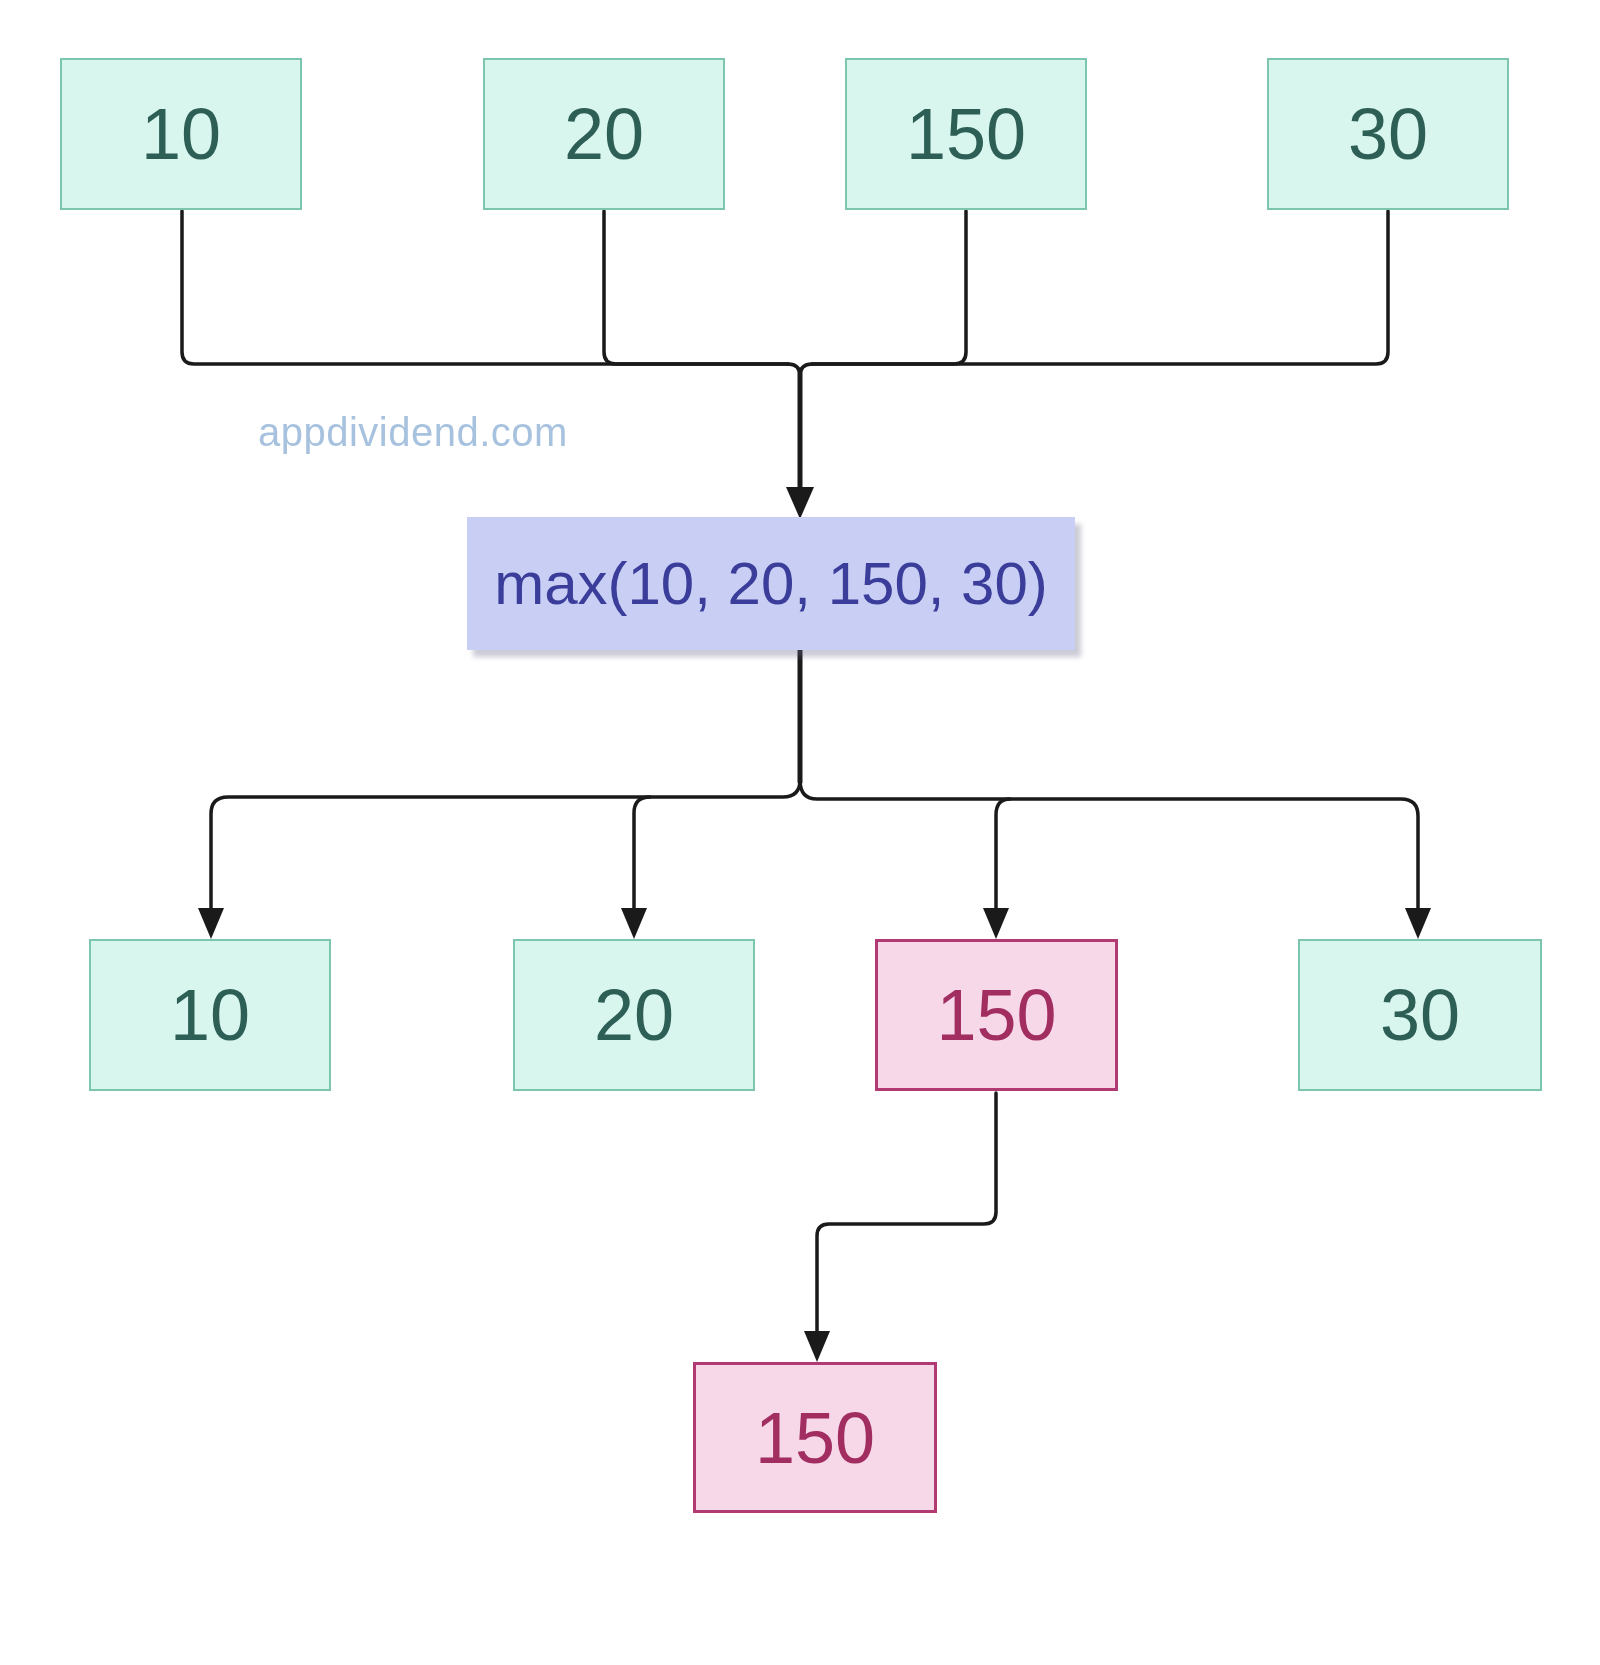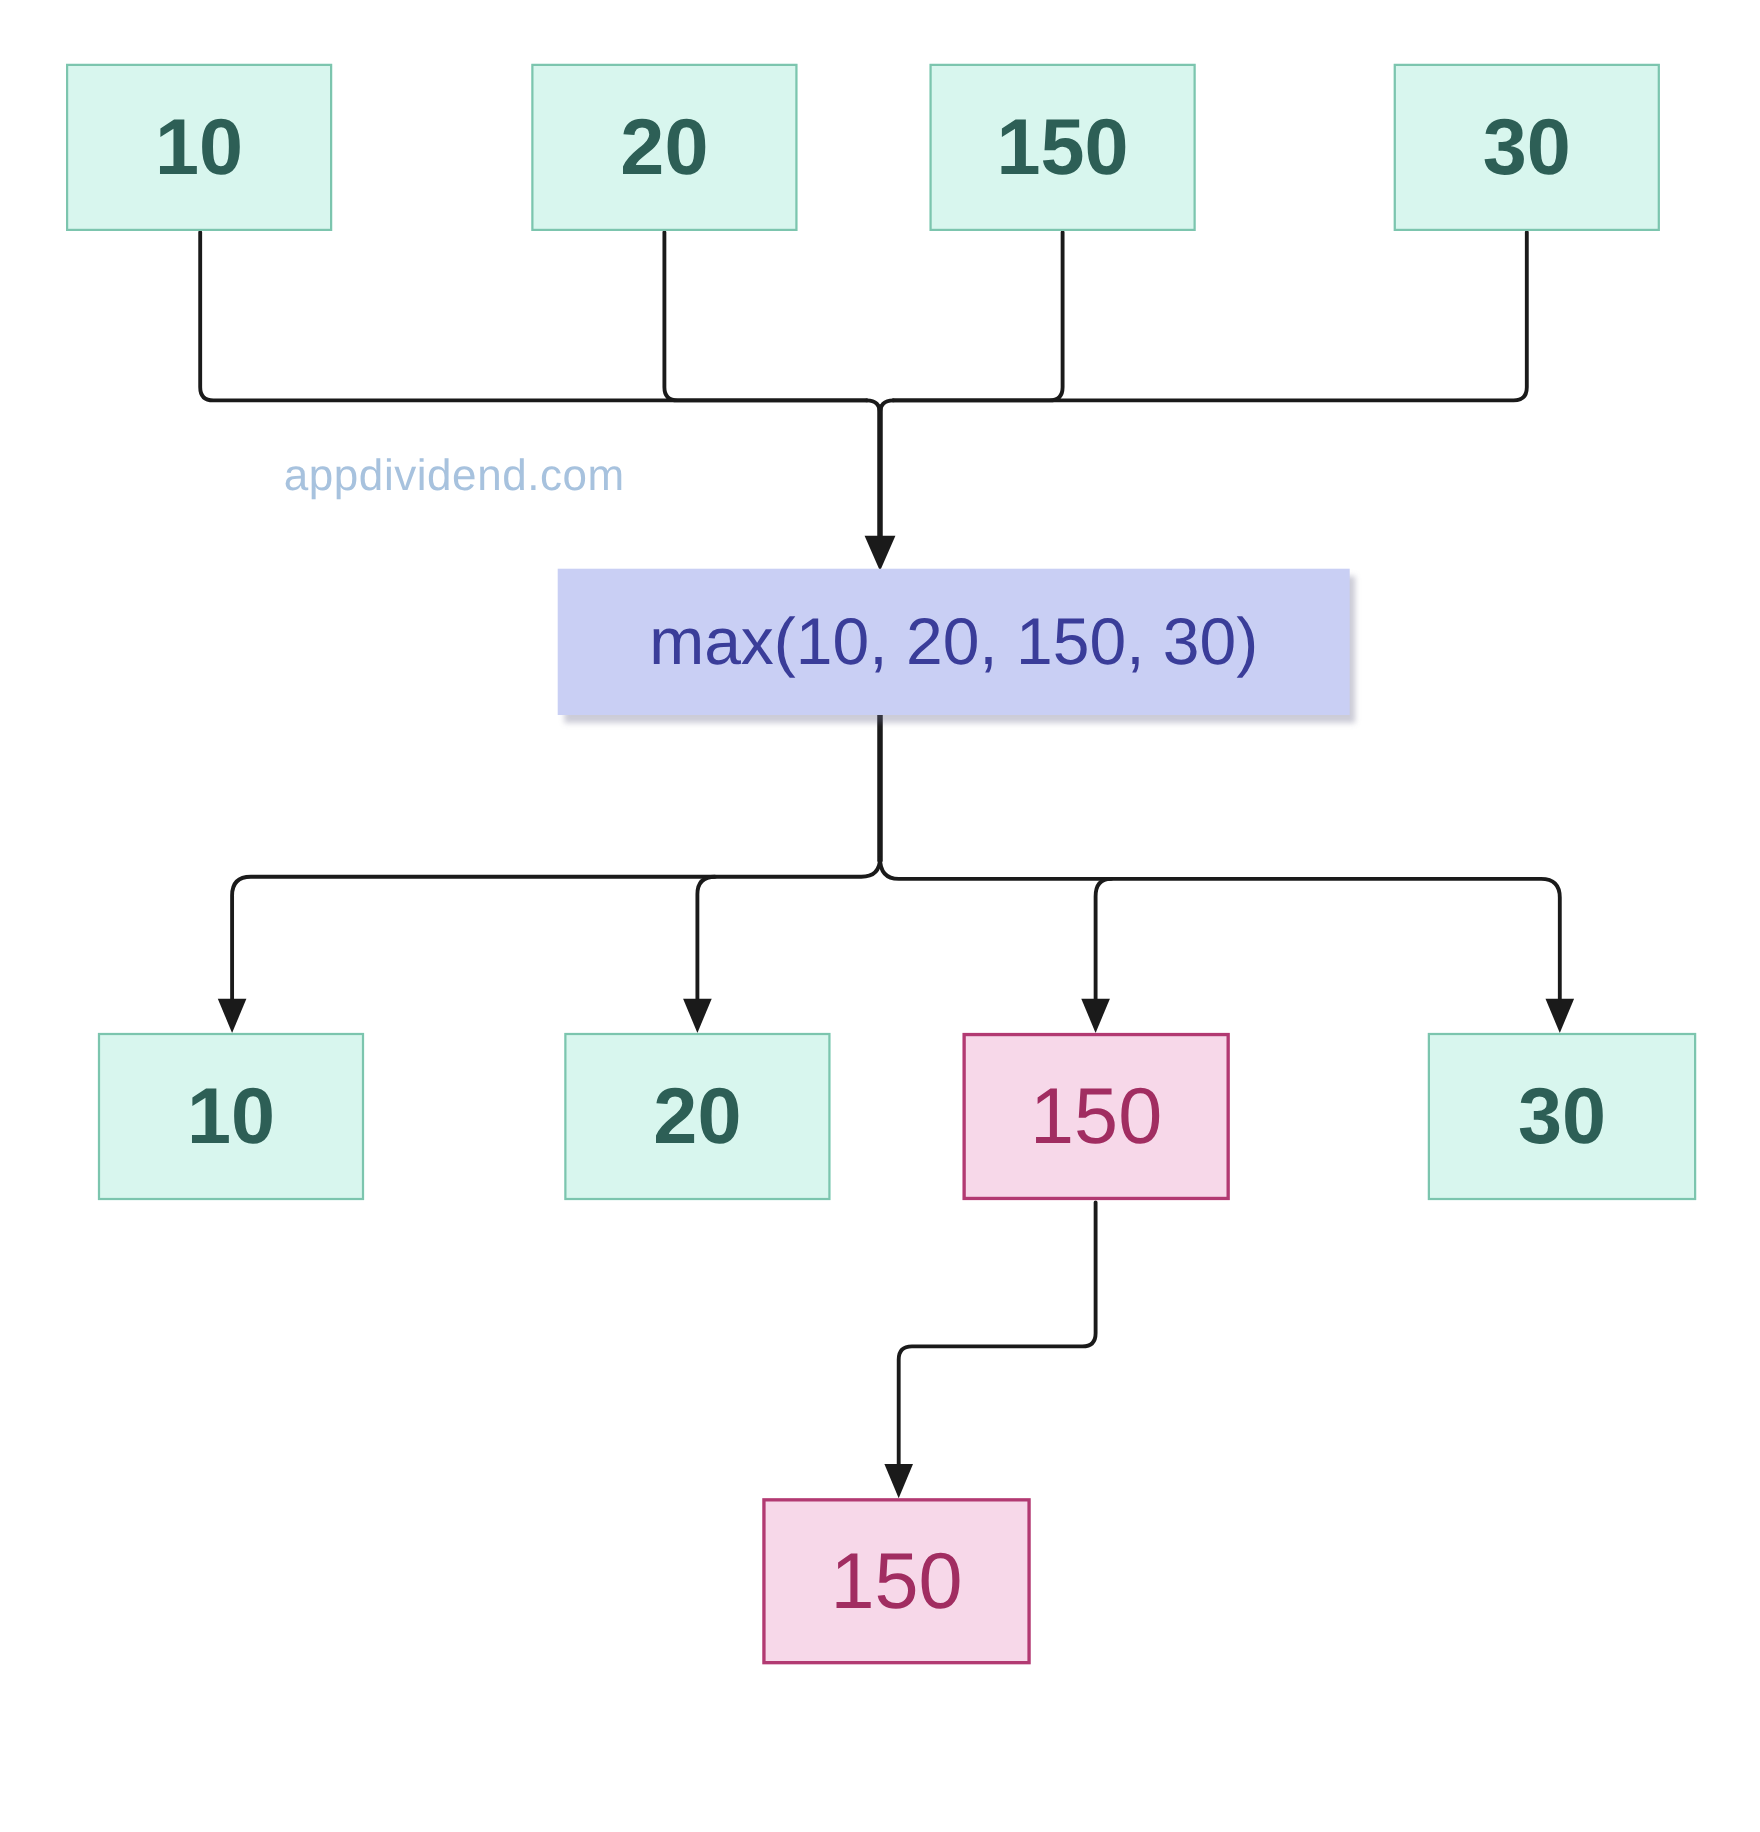--- a/index.html
+++ b/index.html
@@ -29,40 +29,39 @@
     align-items: center;
     justify-content: center;
     box-sizing: border-box;
     font-size: 72px;
     line-height: 1;
   }
   .mint {
     background: #d8f6ee;
     border: 2px solid #7cc5ae;
     color: #2d5f56;
-    font-weight: bold;
   }
   .pink {
     background: #f7d8e9;
     border: 3px solid #b23a72;
     color: #a12d61;
   }
   .purple {
     background: #c9cff4;
     color: #3a3d99;
     font-size: 60px;
     box-shadow: 6px 7px 5px rgba(110, 110, 140, 0.35);
   }
   
   .t1 { left: 60px;   top: 58px;  width: 242px; height: 152px; }
   .t2 { left: 483px;  top: 58px;  width: 242px; height: 152px; }
   .t3 { left: 845px;  top: 58px;  width: 242px; height: 152px; }
   .t4 { left: 1267px; top: 58px;  width: 242px; height: 152px; }
   
-  .fn { left: 507px;  top: 517px; width: 720px; height: 133px; }
+  .fn { left: 467px;  top: 517px; width: 608px; height: 133px; }
   
   .r1 { left: 89px;   top: 939px; width: 242px; height: 152px; }
   .r2 { left: 513px;  top: 939px; width: 242px; height: 152px; }
   .r3 { left: 875px;  top: 939px; width: 243px; height: 152px; }
   .r4 { left: 1298px; top: 939px; width: 244px; height: 152px; }
   
   .out { left: 693px; top: 1362px; width: 244px; height: 151px; }
   .caption {
     position: absolute;
     left: 615px;

